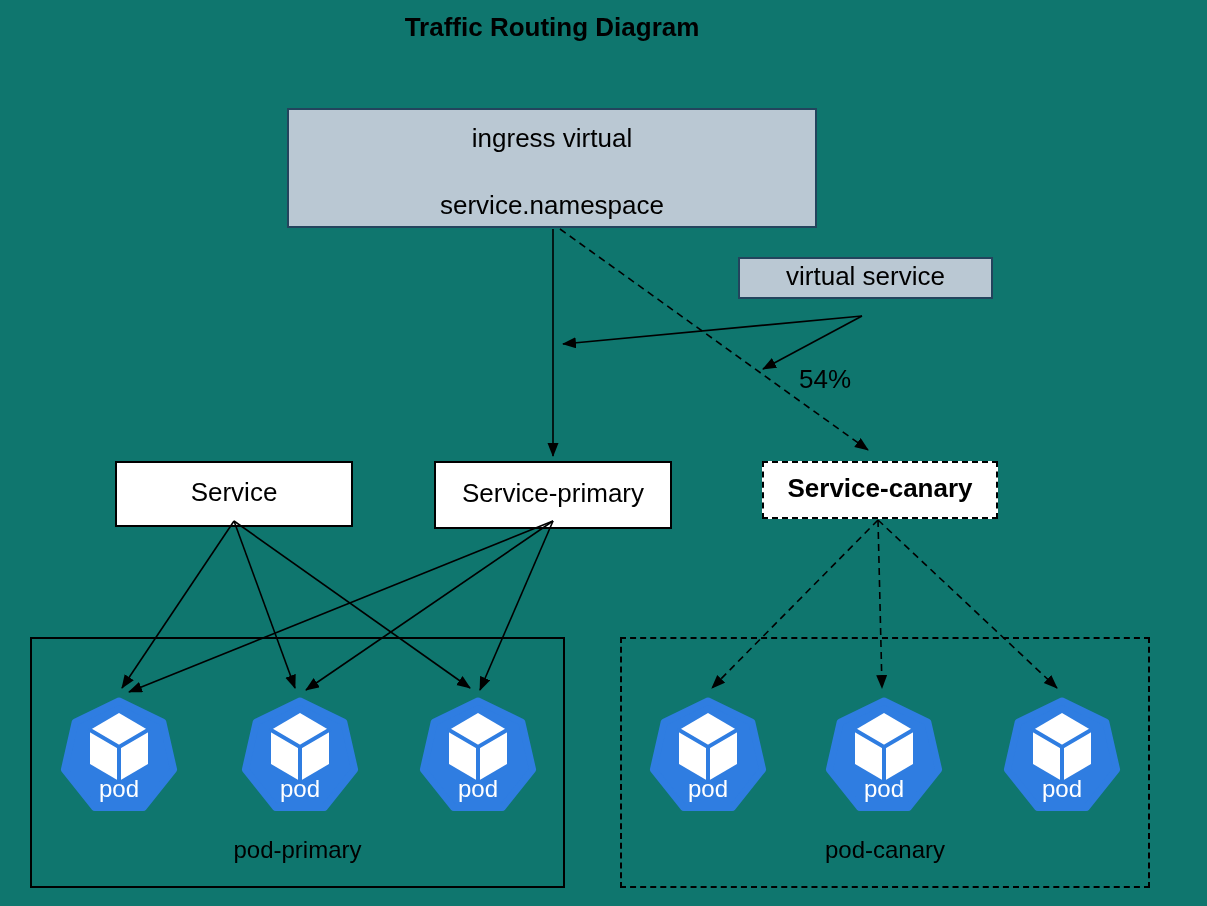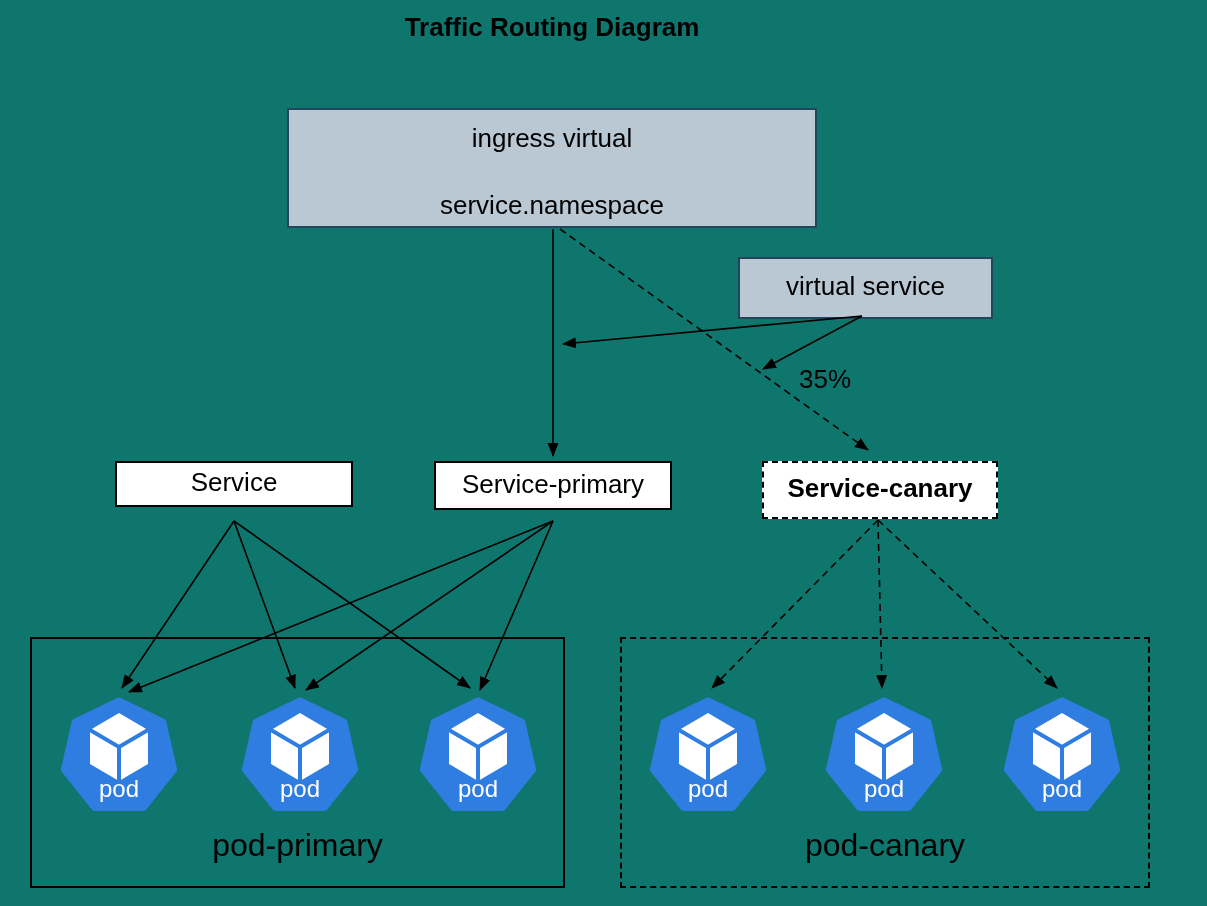--- a/index.html
+++ b/index.html
@@ -15,32 +15,32 @@
   .node.gray{background:#bac8d3;border:2px solid #23445d;}
   .node.white{background:#ffffff;border:2px solid #000000;}
   .node.dashed{background:#ffffff;border:2px dashed #000000;font-weight:bold;}
   .node .center-label{
     position:absolute;left:0;right:0;top:50%;transform:translateY(-54%);
     white-space:nowrap;
   }
   .ingress{left:287px;top:108px;width:530px;height:120px;}
   .ingress .l1{position:absolute;left:0;right:0;top:13px;white-space:nowrap;}
   .ingress .l2{position:absolute;left:0;right:0;top:80px;white-space:nowrap;}
-  .virtual{left:738px;top:257px;width:255px;height:62px;}
-  .svc{left:115px;top:461px;width:238px;height:46px;}
-  .svc-primary{left:434px;top:461px;width:238px;height:49px;text-align:center;}
+  .virtual{left:738px;top:257px;width:255px;height:42px;}
+  .svc{left:115px;top:461px;width:238px;height:66px;}
+  .svc-primary{left:434px;top:461px;width:238px;height:68px;text-align:center;}
   .svc-canary{left:762px;top:461px;width:236px;height:58px;}
   .group{position:absolute;box-sizing:border-box;background:transparent;}
   .group.solid{border:2px solid #000;}
   .group.dash{border:2px dashed #000;}
   .grp-primary{left:30px;top:637px;width:535px;height:251px;}
   .grp-canary{left:620px;top:637px;width:530px;height:251px;}
   .group .grp-label{
     position:absolute;left:0;right:0;bottom:22px;text-align:center;
-    font-size:32px;white-space:nowrap;
+    font-size:24px;white-space:nowrap;
   }
   .weight{position:absolute;left:799px;top:364px;font-size:26px;white-space:nowrap;}
   svg.edges{position:absolute;left:0;top:0;pointer-events:none;}
   .edge{stroke:#000000;stroke-width:1.6;fill:none;}
   .edge.dash{stroke-dasharray:7 5;}
   .hept{fill:#2f7de1;stroke:#2f7de1;stroke-width:7;stroke-linejoin:round;}
   .cube{fill:#ffffff;}
   .seam{stroke:#2f7de1;stroke-width:4;fill:none;stroke-linecap:round;}
   .pod-text{fill:#ffffff;font-family:"Liberation Sans",sans-serif;font-size:24px;text-anchor:middle;}
 </style>
@@ -72,21 +72,21 @@
     <div class="center-label">Service-canary</div>
   </div>
 
   <div class="group solid grp-primary">
     <div class="grp-label">pod-primary</div>
   </div>
   <div class="group dash grp-canary">
     <div class="grp-label">pod-canary</div>
   </div>
 
-  <div class="weight">35%</div>
+  <div class="weight">54%</div>
 
   <svg class="edges" width="1207" height="906" viewBox="0 0 1207 906">
     <defs>
       <marker id="ah" markerUnits="userSpaceOnUse" markerWidth="15" markerHeight="12" refX="13" refY="5.5" orient="auto">
         <path d="M0,0 L14,5.5 L0,11 Z" fill="#000000"></path>
       </marker>
       <g id="pod-shape">
         <polygon class="hept" points="0,-56 43.8,-34.9 54.6,12.5 24.3,50.5 -24.3,50.5 -54.6,12.5 -43.8,-34.9"></polygon>
         <polygon class="cube" points="0,-44 29,-27 29,7 0,24 -29,7 -29,-27"></polygon>
         <path class="seam" d="M-29,-27 L0,-10 L29,-27 M0,-10 L0,24"></path>

